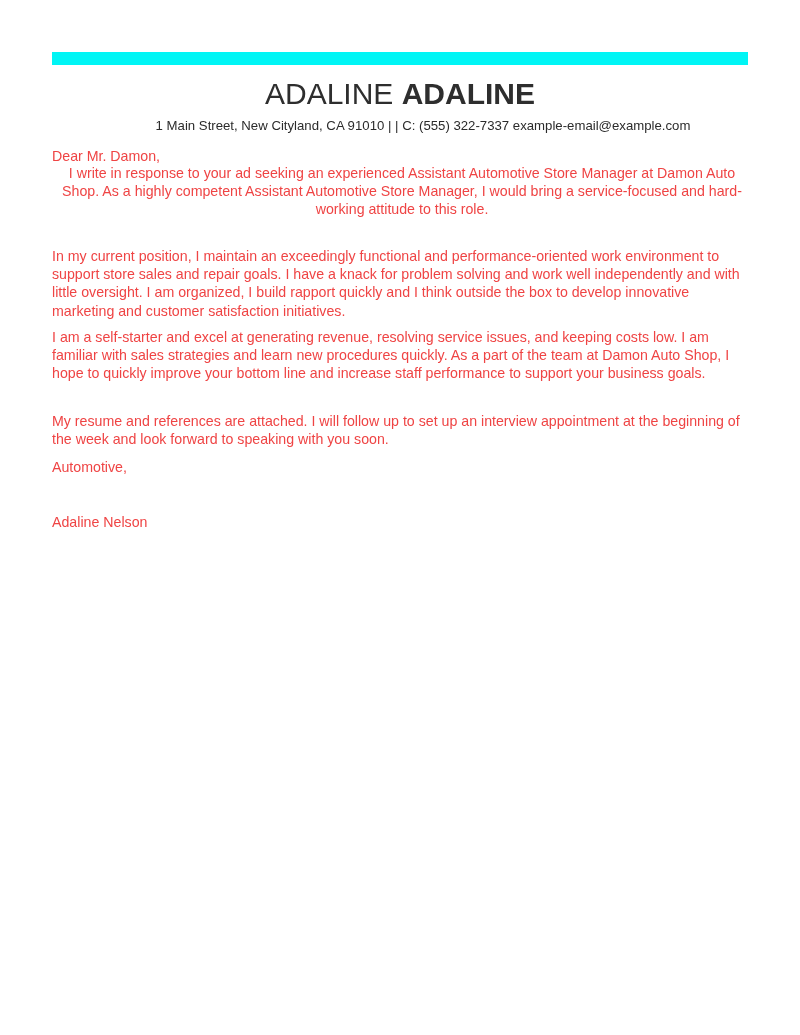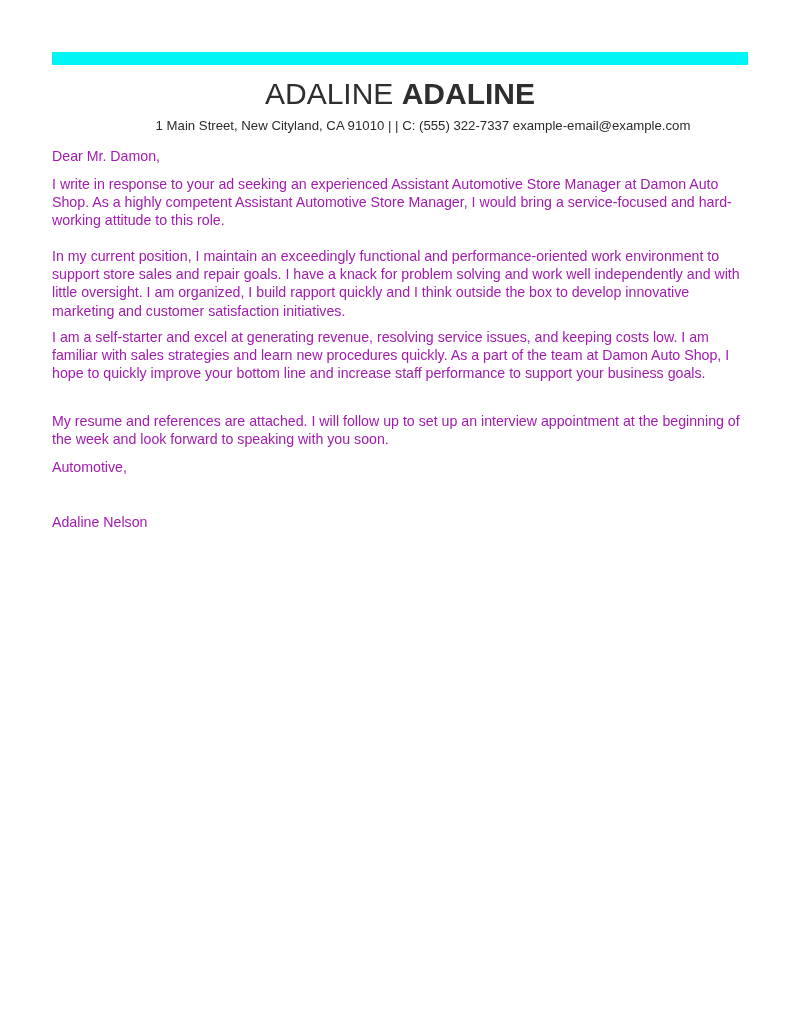--- a/index.html
+++ b/index.html
@@ -47,25 +47,25 @@
       line-height: 18px;
       color: #2b2b2b;
       padding-left: 23px;
     }
     .body-text {
       position: absolute;
       left: 52px;
       width: 700px;
       font-size: 14.2px;
       line-height: 18.2px;
-      color: #a21caf;
+      color: #ef4444;
       margin: 0;
     }
     .salutation { top: 147px; }
-    .p1 { top: 175px; }
+    .p1 { top: 164px; text-align: center; }
     .p2 { top: 247px; }
     .p3 { top: 328px; }
     .p4 { top: 412px; }
     .closing { top: 458px; }
     .signature { top: 513px; }
   </style>
 </head>
 <body>
 
 <div class="accent-bar" style="background: rgb(0, 245, 245);"></div>

